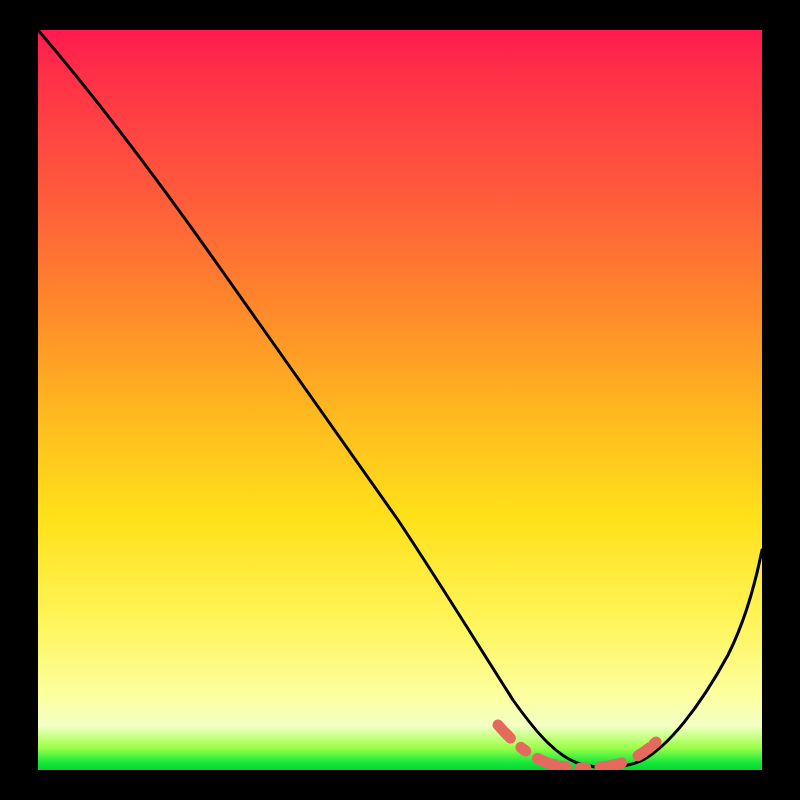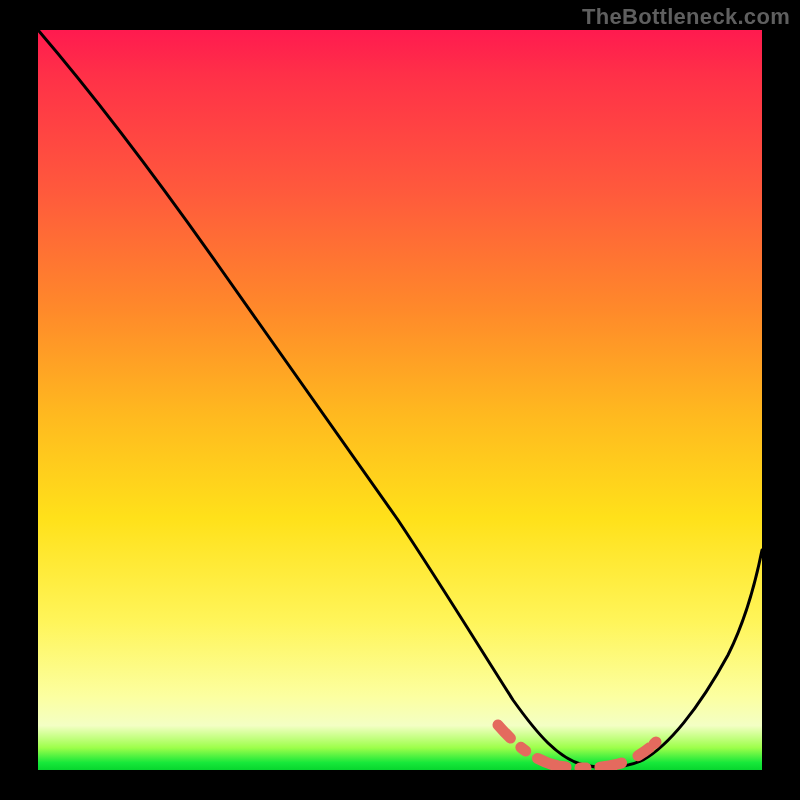--- a/index.html
+++ b/index.html
@@ -60,21 +60,20 @@
     inset: 0;
     width: 100%;
     height: 100%;
   }
 </style>
 </head>
 <body>
 
 <div class="frame">
 
-  <div class="watermark">TheBottleneck.com</div>
 
   <div class="plot-area">
     <div class="gradient"></div>
 
     <svg class="curve" viewBox="0 0 724 740" preserveAspectRatio="none">
 
       <path d="M 0 0
                C 60 70, 120 150, 180 235
                C 240 320, 300 405, 360 490
                C 400 550, 440 615, 475 670

